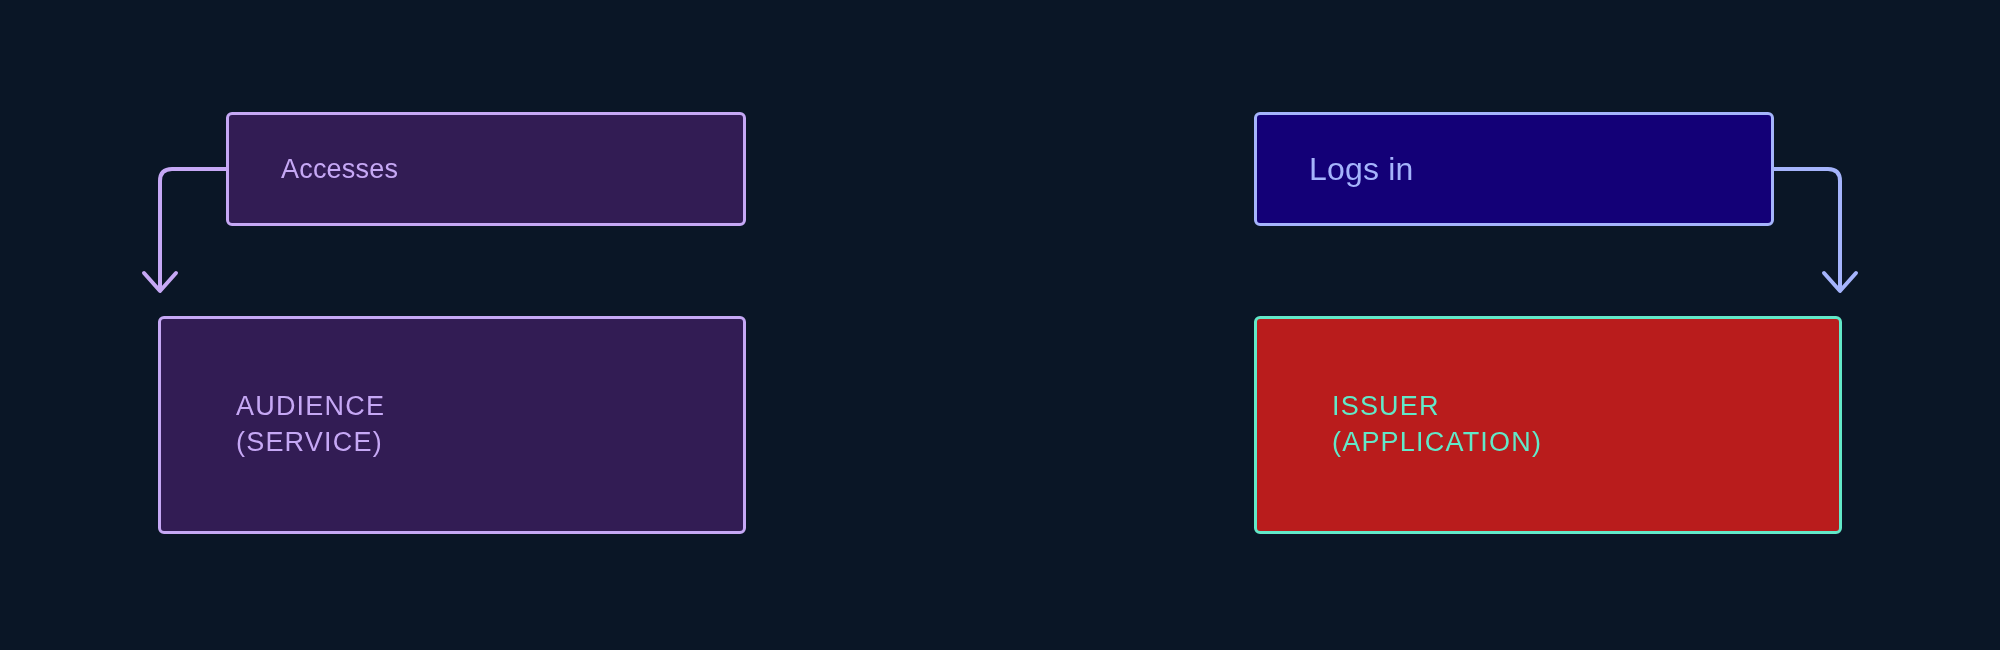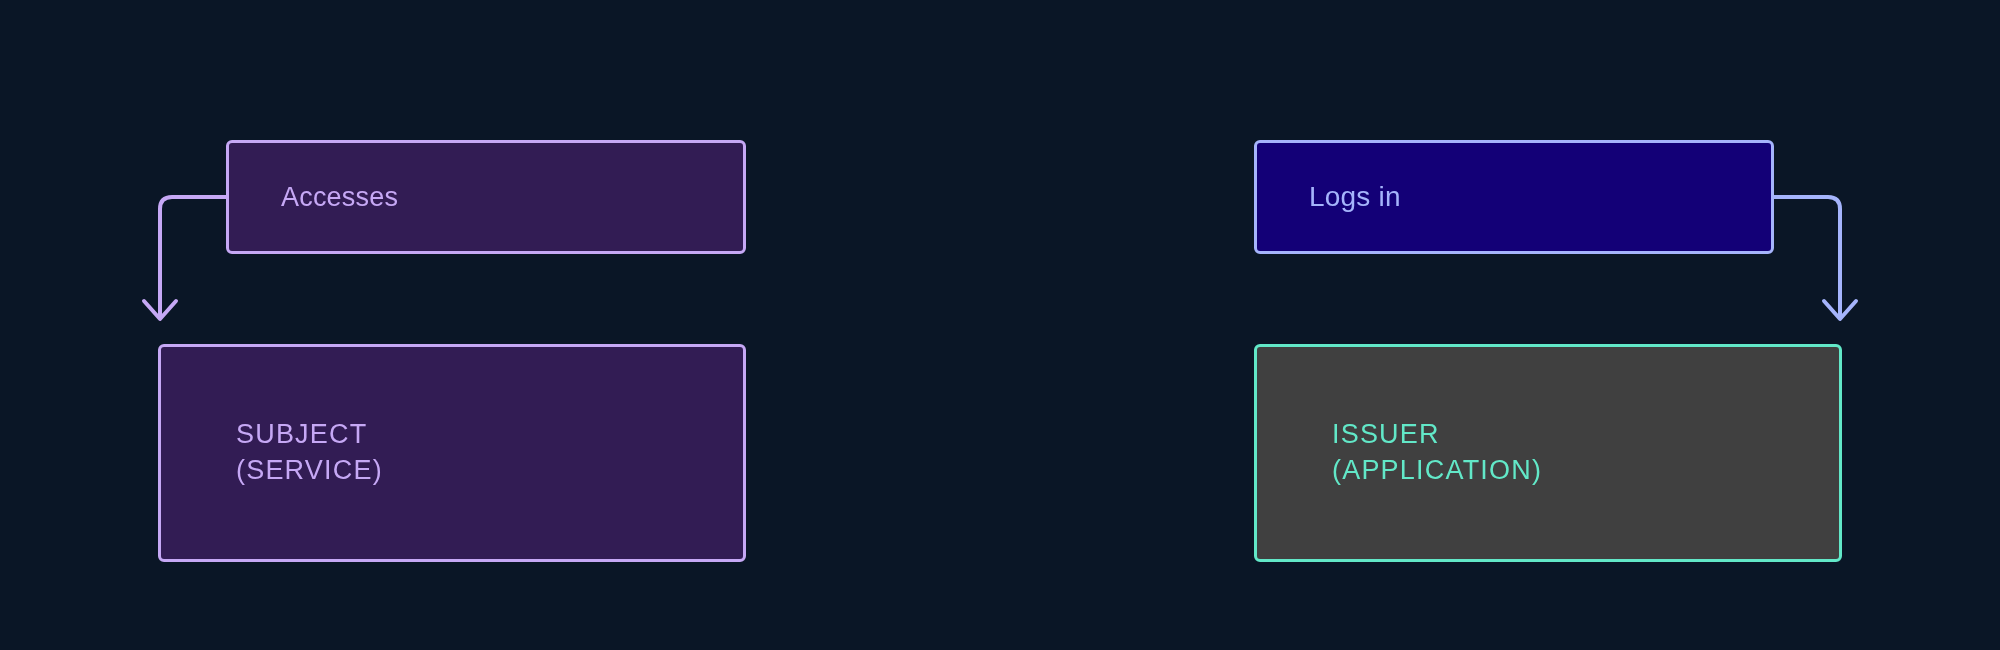--- a/index.html
+++ b/index.html
@@ -9,21 +9,20 @@
   }
   body {
     font-family: "Liberation Sans", sans-serif;
   }
   #canvas {
     position: relative;
     width: 2000px;
     height: 574px;
     background: #0a1626;
     overflow: hidden;
-    margin-top: 28px;
   }
   svg.layer {
     position: absolute;
     top: 0;
     left: 0;
     width: 2000px;
     height: 650px;
     pointer-events: none;
   }
   .node {
@@ -72,32 +71,32 @@
   #node-logsin {
     left: 1254px;
     top: 112px;
     width: 520px;
     height: 114px;
     background: #130077;
     border: 3px solid #a5b4fc;
   }
   #node-logsin .node-label {
     color: #a5b4fc;
-    font-size: 28px;
+    font-size: 32px;
     letter-spacing: 0.2px;
     padding-left: 52px;
   }
 
   
   #node-issuer {
     left: 1254px;
     top: 316px;
     width: 588px;
     height: 218px;
-    background: #404040;
+    background: #b91c1c;
     border: 3px solid #62e8c8;
   }
   #node-issuer .node-label {
     color: #62e8c8;
     font-size: 27px;
     letter-spacing: 1.2px;
     padding-left: 75px;
     line-height: 1.33;
   }
 
@@ -168,21 +167,21 @@
       <path d="M 1774 169 L 1828 169 Q 1840 169 1840 181 L 1840 288" fill="none" stroke="#a5b4fc" stroke-width="4" stroke-linecap="round"></path>
       <path d="M 1824 273 L 1840 291 L 1856 273" fill="none" stroke="#a5b4fc" stroke-width="4" stroke-linecap="round" stroke-linejoin="round"></path>
     </g>
   </svg>
 
   <div class="node" id="node-accesses">
     <div class="node-label">Accesses</div>
   </div>
 
   <div class="node" id="node-audience">
-    <div class="node-label">SUBJECT
+    <div class="node-label">AUDIENCE
 (SERVICE)</div>
   </div>
 
   <div class="node" id="node-logsin">
     <div class="node-label">Logs in</div>
   </div>
 
   <div class="node" id="node-issuer">
     <div class="node-label">ISSUER
 (APPLICATION)</div>

